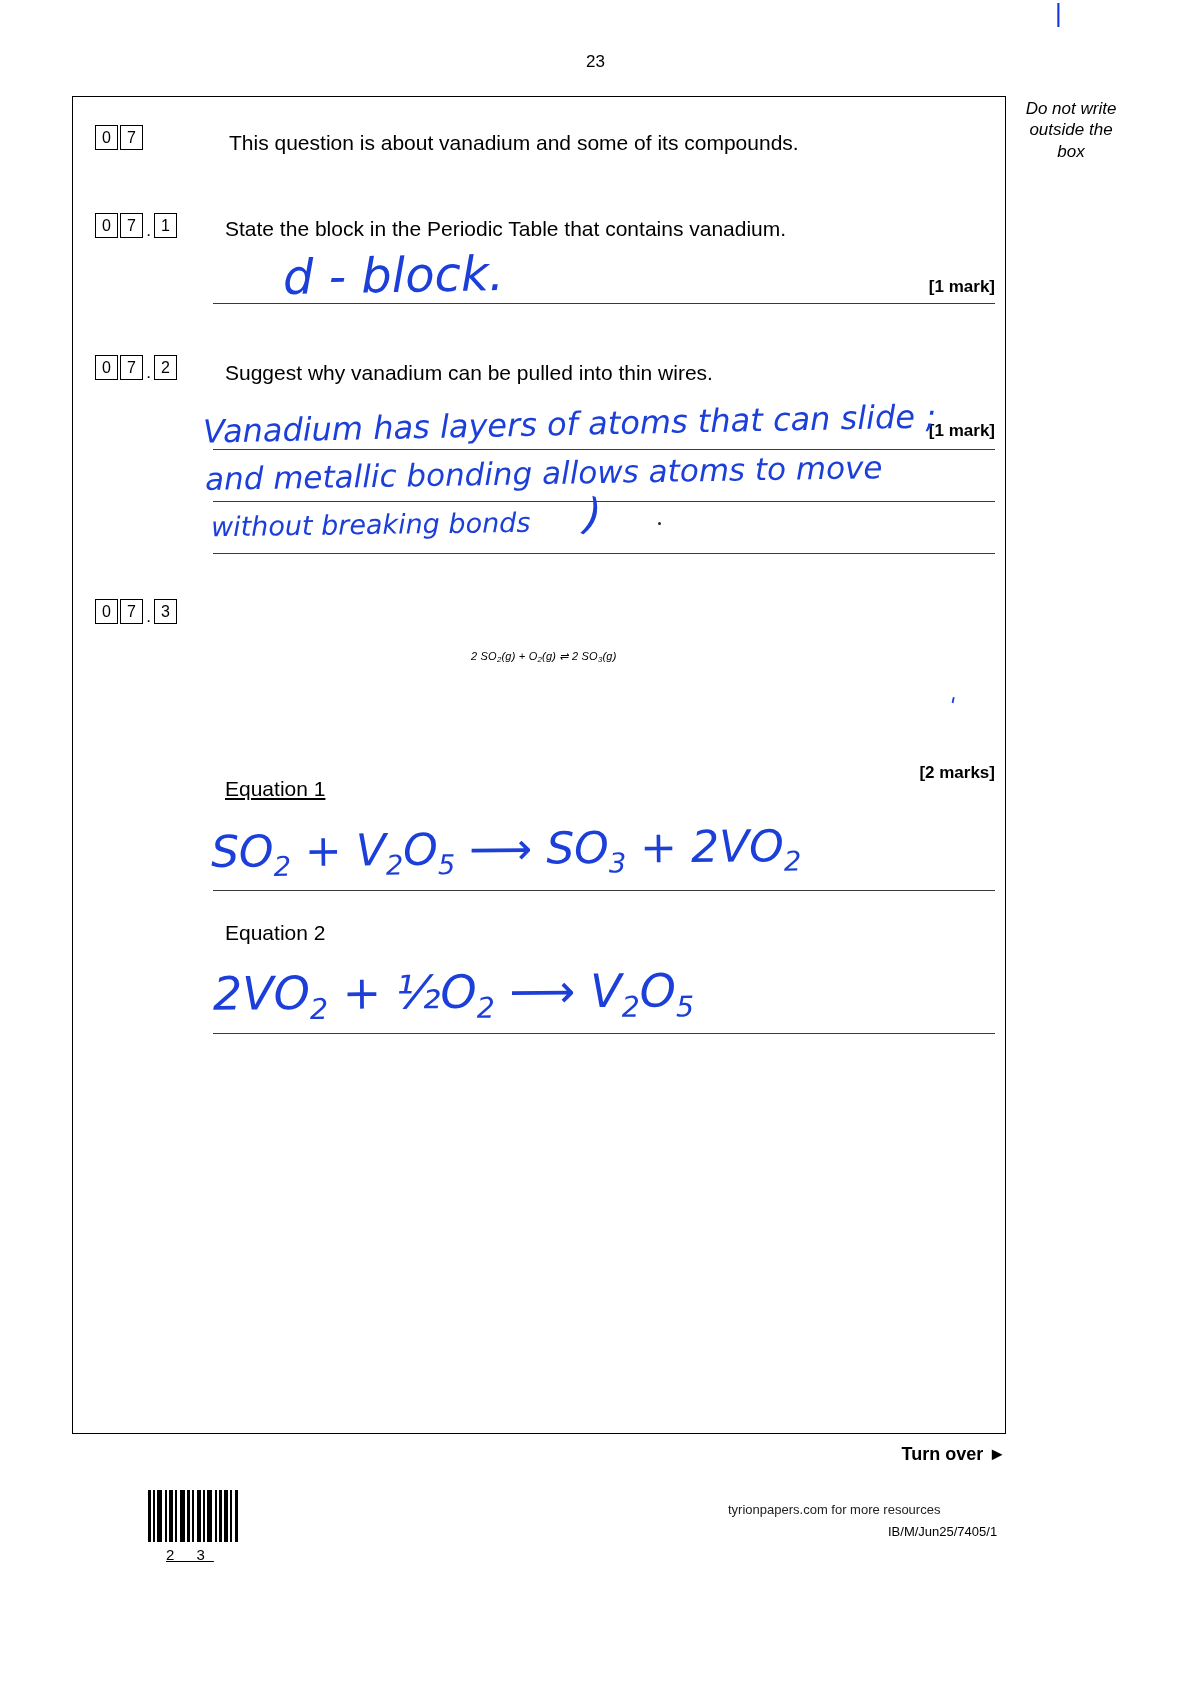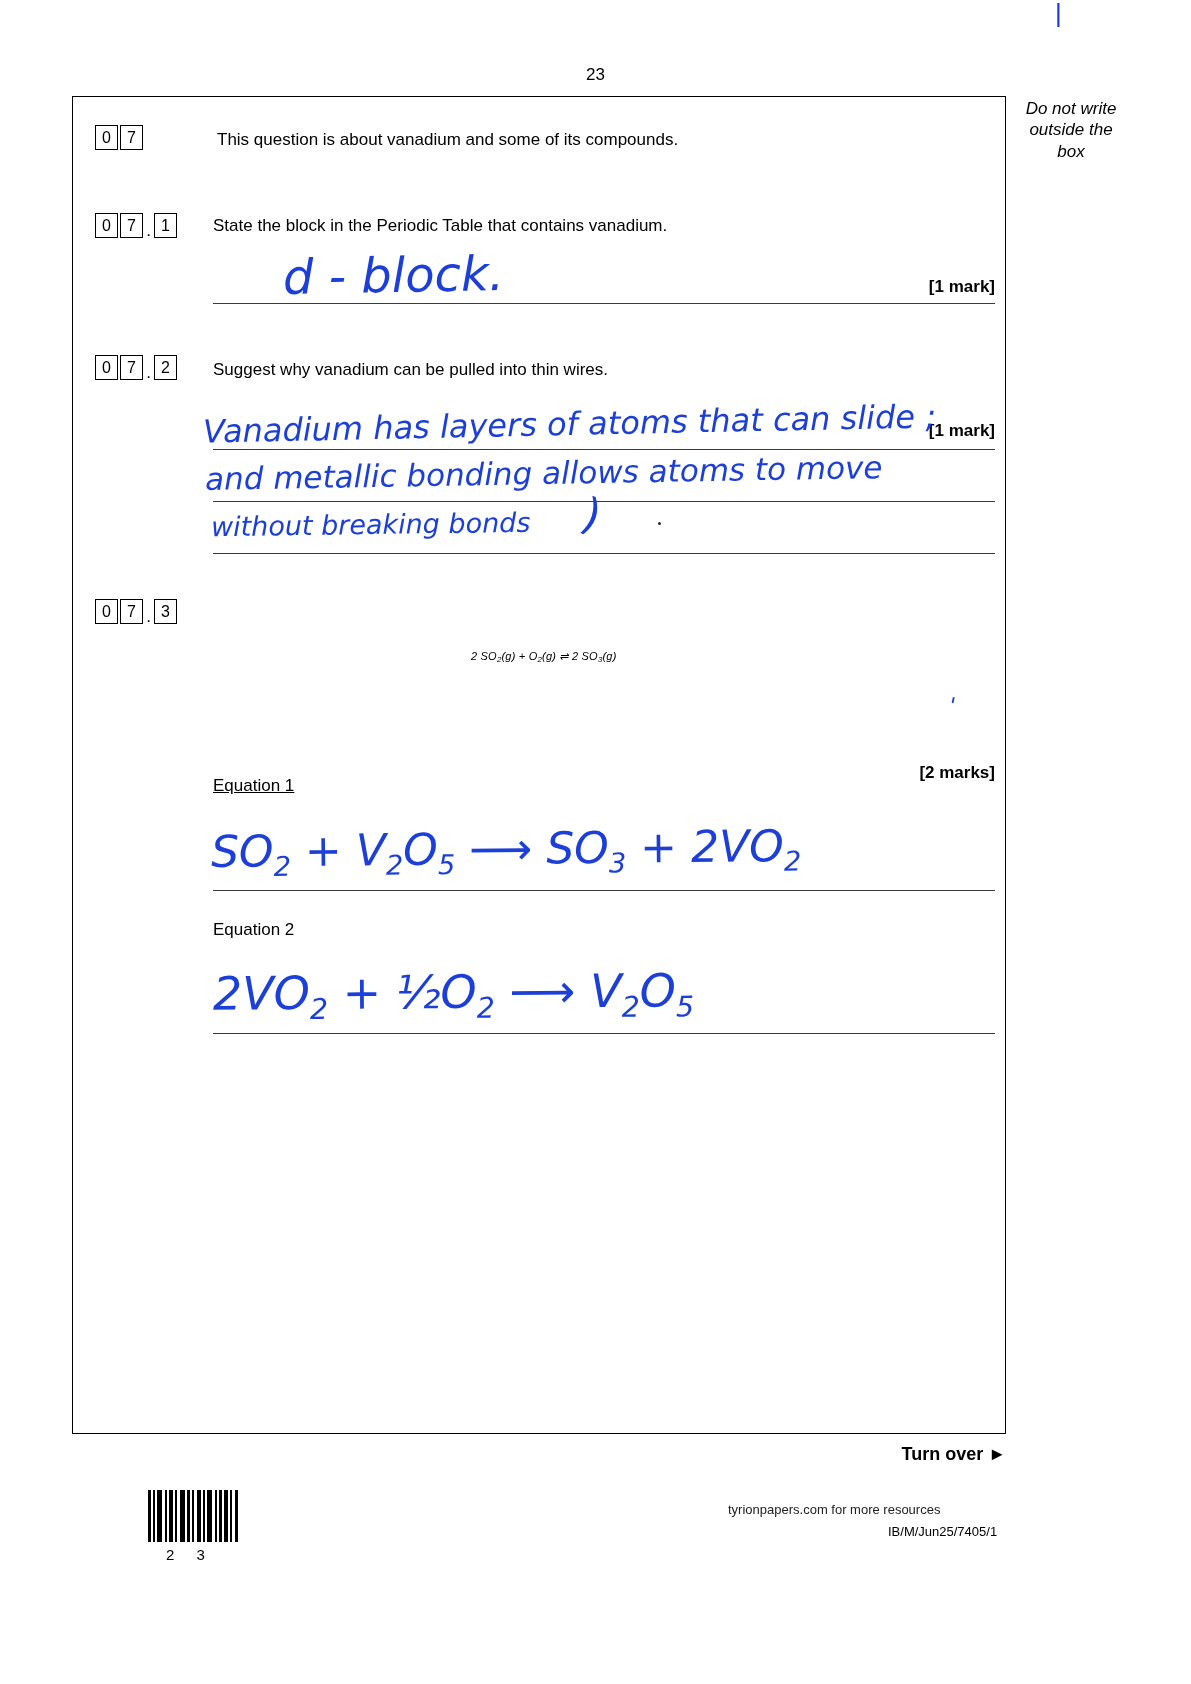--- a/index.html
+++ b/index.html
@@ -17,21 +17,20 @@
   }
 
   
   .page-number {
     position: absolute;
     top: 52px;
     left: 0;
     width: 1191px;
     text-align: center;
     font-size: 17px;
-    margin-top: 13px;
   }
 
   
   .top-tick {
     position: absolute;
     top: 0px;
     left: 1055px;
     color: #1436d6;
     font-size: 26px;
     line-height: 1;
@@ -81,22 +80,23 @@
     font-size: 17px;
     width: 7px;
     text-align: center;
     line-height: 25px;
     position: relative;
     top: 5px;
   }
 
   .qtext {
     position: absolute;
-    font-size: 17px;
+    font-size: 21px;
     line-height: 1.35;
+    margin-left: 12px;
   }
   .marks {
     position: absolute;
     font-size: 17px;
     font-weight: bold;
     right: 0;
     text-align: right;
     margin-top: 34px;
   }
 
@@ -163,20 +163,21 @@
     display: block;
     background: #000;
     height: 100%;
   }
   .barcode-label {
     position: absolute;
     left: 166px;
     top: 1546px;
     font-size: 15px;
     letter-spacing: 9px;
+    text-decoration: underline;
   }
 
   .footer-credit {
     position: absolute;
     left: 728px;
     top: 1502px;
     font-size: 13px;
     color: #222;
   }
   .footer-code {

